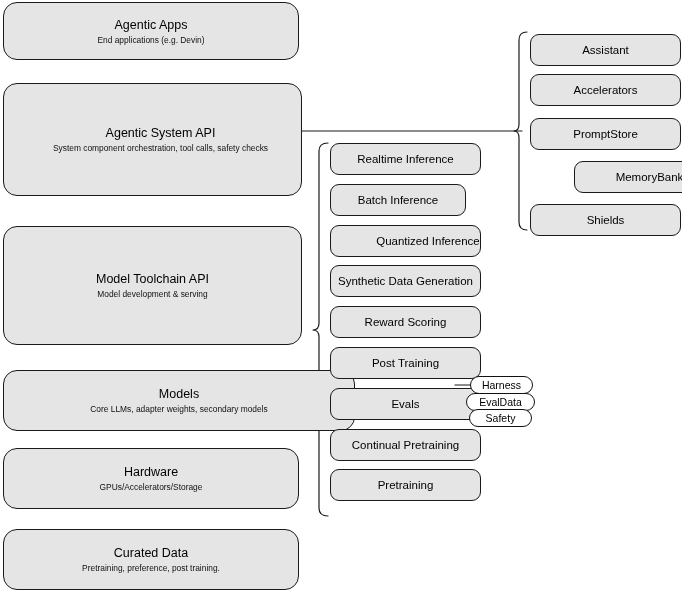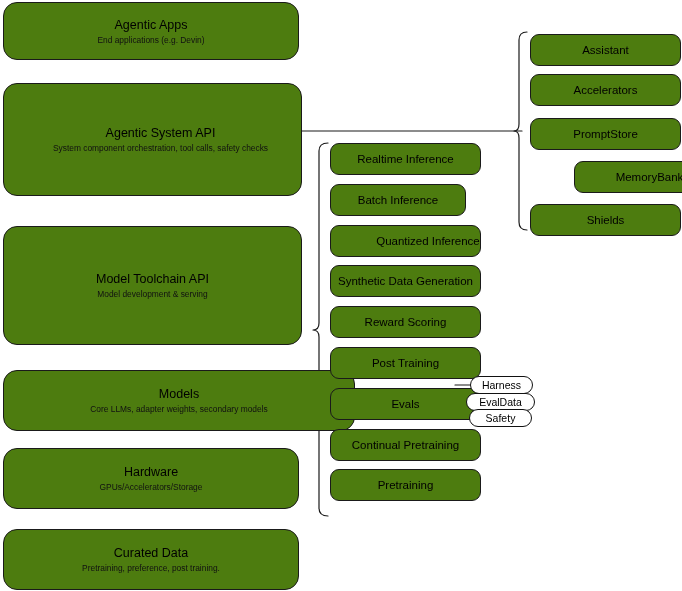--- a/index.html
+++ b/index.html
@@ -19,21 +19,21 @@
   #canvas {
     position: absolute;
     left: 0; top: 0;
     width: 682px;
     height: 591px;
   }
   .node {
     position: absolute;
     box-sizing: border-box;
     border: 1.3px solid #1a1a1a;
-    background: #4d7c0f;
+    background: #e5e5e5;
     display: flex;
     flex-direction: column;
     align-items: center;
     justify-content: center;
     text-align: center;
   }
   
   .layer {
     border-radius: 14px;
   }

